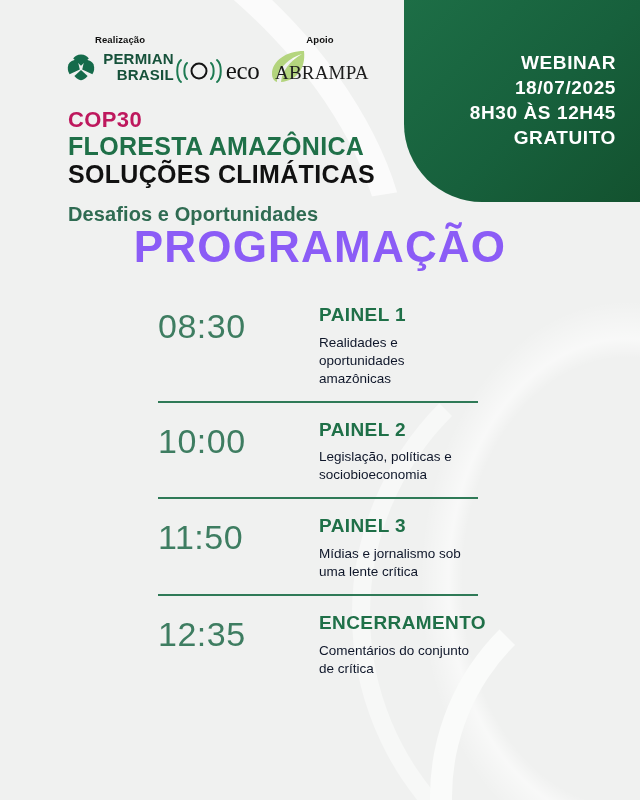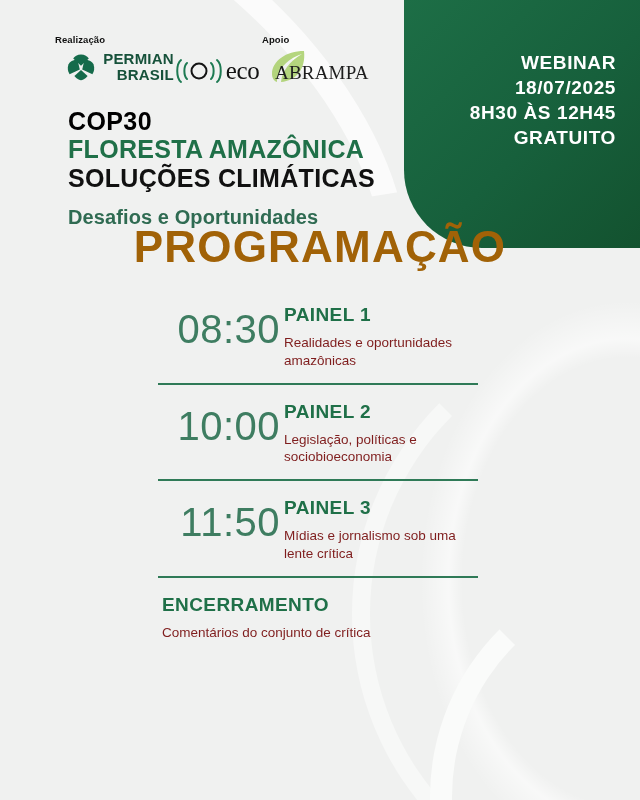--- a/index.html
+++ b/index.html
@@ -69,21 +69,21 @@
     border-top-color: transparent;
     border-right-color: transparent;
   }
 
   
   .green-panel {
     position: absolute;
     left: 404px;
     top: 0;
     width: 236px;
-    height: 248px;
+    height: 202px;
     background: linear-gradient(135deg, #1d6e46 0%, #17603c 55%, #13522f 100%);
     border-bottom-left-radius: 78px;
   }
   .green-panel-text {
     position: absolute;
     right: 24px;
     top: 50px;
     text-align: right;
     color: #ffffff;
     font-weight: 700;
@@ -99,21 +99,21 @@
     left: 0;
     top: 34px;
     width: 404px;
     height: 62px;
   }
   .logo-block { position: absolute; }
   .logo-caption {
     font-size: 9.5px;
     font-weight: 700;
     color: #111111;
-    text-align: left;
+    text-align: center;
     letter-spacing: 0.1px;
     margin-bottom: 6px;
   }
   .logo-row { display: flex; align-items: center; justify-content: center; }
 
   
   .permian { left: 55px; top: 0; width: 130px; }
   .permian .logo-row { gap: 7px; }
   .permian-mark { width: 30px; height: 30px; flex: 0 0 30px; }
   .permian-name {
@@ -151,23 +151,23 @@
   }
 
   
   .headline {
     position: absolute;
     left: 68px;
     top: 108px;
     width: 340px;
   }
   .h-cop30 {
-    font-size: 25px;
-    font-weight: 800;
-    color: #000000;
+    font-size: 22px;
+    font-weight: 800;
+    color: #be185d;
     letter-spacing: 0.4px;
     line-height: 1.08;
   }
   .h-floresta {
     font-size: 25px;
     font-weight: 800;
     color: #1f7048;
     letter-spacing: 0.3px;
     line-height: 1.1;
     margin-top: 1px;
@@ -191,59 +191,58 @@
 
   
   .prog-title {
     position: absolute;
     left: 0;
     top: 222px;
     width: 640px;
     text-align: center;
     font-size: 44px;
     font-weight: 800;
-    color: #a16207;
+    color: #8b5cf6;
     letter-spacing: 1.2px;
   }
 
   
   .schedule {
     position: absolute;
     left: 158px;
     top: 300px;
     width: 320px;
   }
   .sched-item {
     display: flex;
     align-items: flex-start;
     padding-top: 4px;
   }
   .sched-time {
     flex: 0 0 122px;
-    font-size: 40px;
+    font-size: 34px;
     font-weight: 400;
     color: #3e7d61;
     letter-spacing: 0.5px;
     line-height: 1.18;
     padding-top: 2px;
-    text-align: right;
-  }
-  .sched-body { flex: 1 1 auto; padding-left: 4px; }
+  }
+  .sched-body { flex: 1 1 auto; padding-left: 4px; margin-left: 35px; }
   .sched-head {
     font-size: 19px;
     font-weight: 800;
     color: #1f7048;
     letter-spacing: 0.4px;
     line-height: 1.2;
   }
   .sched-desc {
     margin-top: 7px;
     font-size: 13.5px;
     font-weight: 400;
-    color: #7f1d1d;
+    color: #0f172a;
     line-height: 1.33;
   }
   .sched-divider {
     height: 2px;
     background: #2f7a57;
     margin: 13px 0 12px 0;
     width: 100%;
   }
 </style>
 </head>
@@ -346,20 +345,21 @@
     <div class="sched-item">
       <div class="sched-time">11:50</div>
       <div class="sched-body">
         <div class="sched-head">PAINEL 3</div>
         <div class="sched-desc">Mídias e jornalismo sob uma lente crítica</div>
       </div>
     </div>
     <div class="sched-divider"></div>
 
     <div class="sched-item">
+      <div class="sched-time">12:35</div>
       <div class="sched-body">
         <div class="sched-head">ENCERRAMENTO</div>
         <div class="sched-desc">Comentários do conjunto de crítica</div>
       </div>
     </div>
 
   </div>
 
 </div>
 

